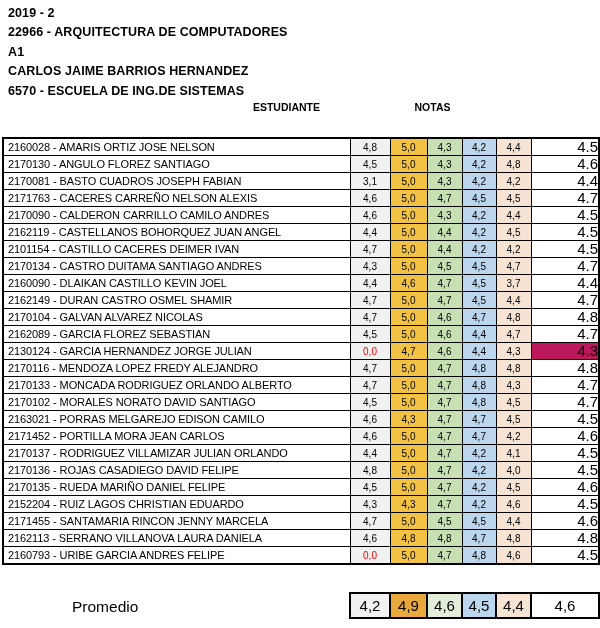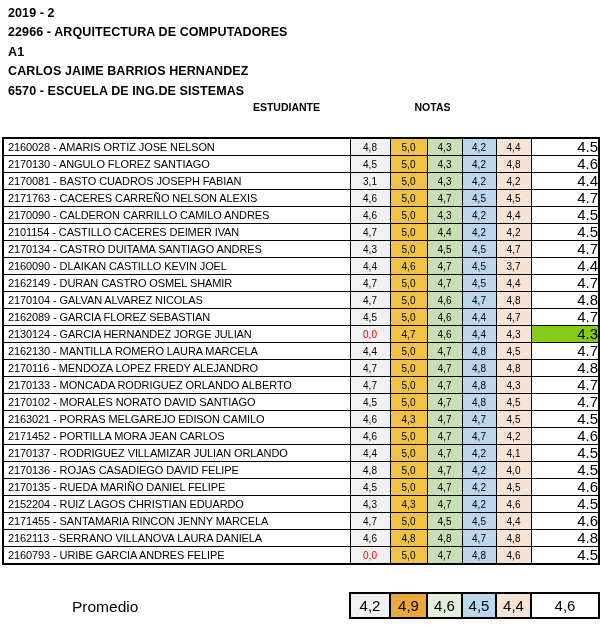--- a/index.html
+++ b/index.html
@@ -97,20 +97,29 @@
         <tr>
           <td class="name">2170090 - CALDERON CARRILLO CAMILO ANDRES</td>
           <td class="g" style="background: rgb(241, 241, 241);">4,6</td>
           <td class="g" style="background: rgb(241, 194, 68);">5,0</td>
           <td class="g" style="background: rgb(200, 223, 180);">4,3</td>
           <td class="g" style="background: rgb(188, 214, 238);">4,2</td>
           <td class="g" style="background: rgb(247, 227, 212);">4,4</td>
           <td class="tot" style="background: rgb(255, 255, 255);">4.5</td>
         </tr>
         <tr>
+          <td class="name">2162119 - CASTELLANOS BOHORQUEZ JUAN ANGEL</td>
+          <td class="g" style="background: rgb(241, 241, 241);">4,4</td>
+          <td class="g" style="background: rgb(241, 194, 68);">5,0</td>
+          <td class="g" style="background: rgb(200, 223, 180);">4,4</td>
+          <td class="g" style="background: rgb(188, 214, 238);">4,2</td>
+          <td class="g" style="background: rgb(247, 227, 212);">4,5</td>
+          <td class="tot" style="background: rgb(255, 255, 255);">4.5</td>
+        </tr>
+        <tr>
           <td class="name">2101154 - CASTILLO CACERES DEIMER IVAN</td>
           <td class="g" style="background: rgb(241, 241, 241);">4,7</td>
           <td class="g" style="background: rgb(241, 194, 68);">5,0</td>
           <td class="g" style="background: rgb(200, 223, 180);">4,4</td>
           <td class="g" style="background: rgb(188, 214, 238);">4,2</td>
           <td class="g" style="background: rgb(247, 227, 212);">4,2</td>
           <td class="tot" style="background: rgb(255, 255, 255);">4.5</td>
         </tr>
         <tr>
           <td class="name">2170134 - CASTRO DUITAMA SANTIAGO ANDRES</td>
@@ -157,30 +166,21 @@
           <td class="g" style="background: rgb(247, 227, 212);">4,7</td>
           <td class="tot" style="background: rgb(255, 255, 255);">4.7</td>
         </tr>
         <tr>
           <td class="name">2130124 - GARCIA HERNANDEZ JORGE JULIAN</td>
           <td class="g" style="background: rgb(241, 241, 241); color: rgb(255, 0, 0);">0,0</td>
           <td class="g" style="background: rgb(241, 194, 68);">4,7</td>
           <td class="g" style="background: rgb(200, 223, 180);">4,6</td>
           <td class="g" style="background: rgb(188, 214, 238);">4,4</td>
           <td class="g" style="background: rgb(247, 227, 212);">4,3</td>
-          <td class="tot" style="background: #84cc16; margin-left: 18px;">4.3</td>
-        </tr>
-        <tr>
-          <td class="name">2162130 - MANTILLA ROMERO LAURA MARCELA</td>
-          <td class="g" style="background: rgb(241, 241, 241);">4,4</td>
-          <td class="g" style="background: rgb(241, 194, 68);">5,0</td>
-          <td class="g" style="background: rgb(200, 223, 180);">4,7</td>
-          <td class="g" style="background: rgb(188, 214, 238);">4,8</td>
-          <td class="g" style="background: rgb(247, 227, 212);">4,5</td>
-          <td class="tot" style="background: rgb(255, 255, 255);">4.7</td>
+          <td class="tot" style="background: #be185d; margin-left: 18px;">4.3</td>
         </tr>
         <tr>
           <td class="name">2170116 - MENDOZA LOPEZ FREDY ALEJANDRO</td>
           <td class="g" style="background: rgb(241, 241, 241);">4,7</td>
           <td class="g" style="background: rgb(241, 194, 68);">5,0</td>
           <td class="g" style="background: rgb(200, 223, 180);">4,7</td>
           <td class="g" style="background: rgb(188, 214, 238);">4,8</td>
           <td class="g" style="background: rgb(247, 227, 212);">4,8</td>
           <td class="tot" style="background: rgb(255, 255, 255);">4.8</td>
         </tr>

